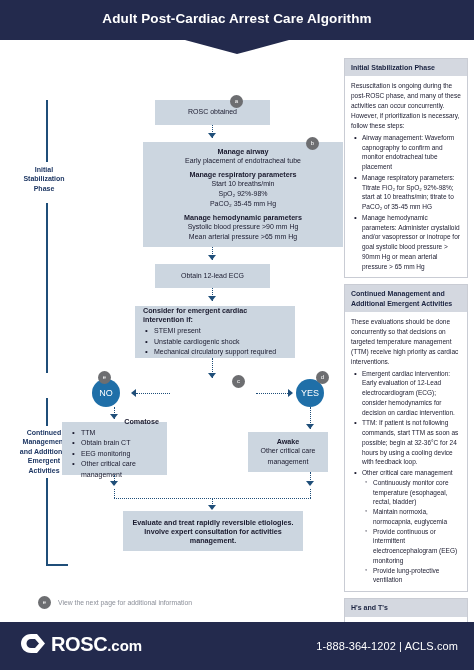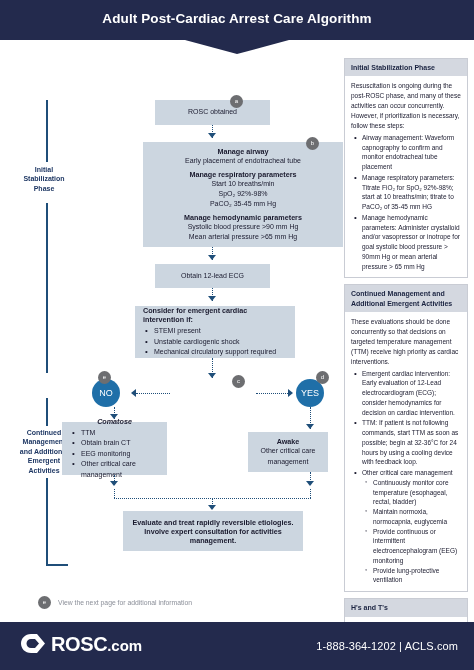--- a/index.html
+++ b/index.html
@@ -262,21 +262,21 @@
   </div>
   <div class="marker marker-abs" style="left:316px; top:371px;">d</div>
 
   <div class="dot-v" style="left:114px; top:407px; height:12px;"></div>
   <div class="arrow-d" style="left:110px; top:414px;"></div>
 
   <div class="dot-v" style="left:310px; top:407px; height:22px;"></div>
   <div class="arrow-d" style="left:306px; top:424px;"></div>
 
   <div class="fbox" style="left:62px; top:422px; width:105px; height:53px;">
-    <div class="ftitle" style="text-align:center;font-style:italic;">Comatose</div>
+    <div class="ftitle" style="text-align:right;">Comatose</div>
     <ul class="flist">
       <li>TTM</li>
       <li>Obtain brain CT</li>
       <li>EEG monitoring</li>
       <li>Other critical care management</li>
     </ul>
   </div>
 
   <div class="fbox fbox-center" style="left:248px; top:432px; width:80px; height:40px;">
     <div class="ftitle">Awake</div>

